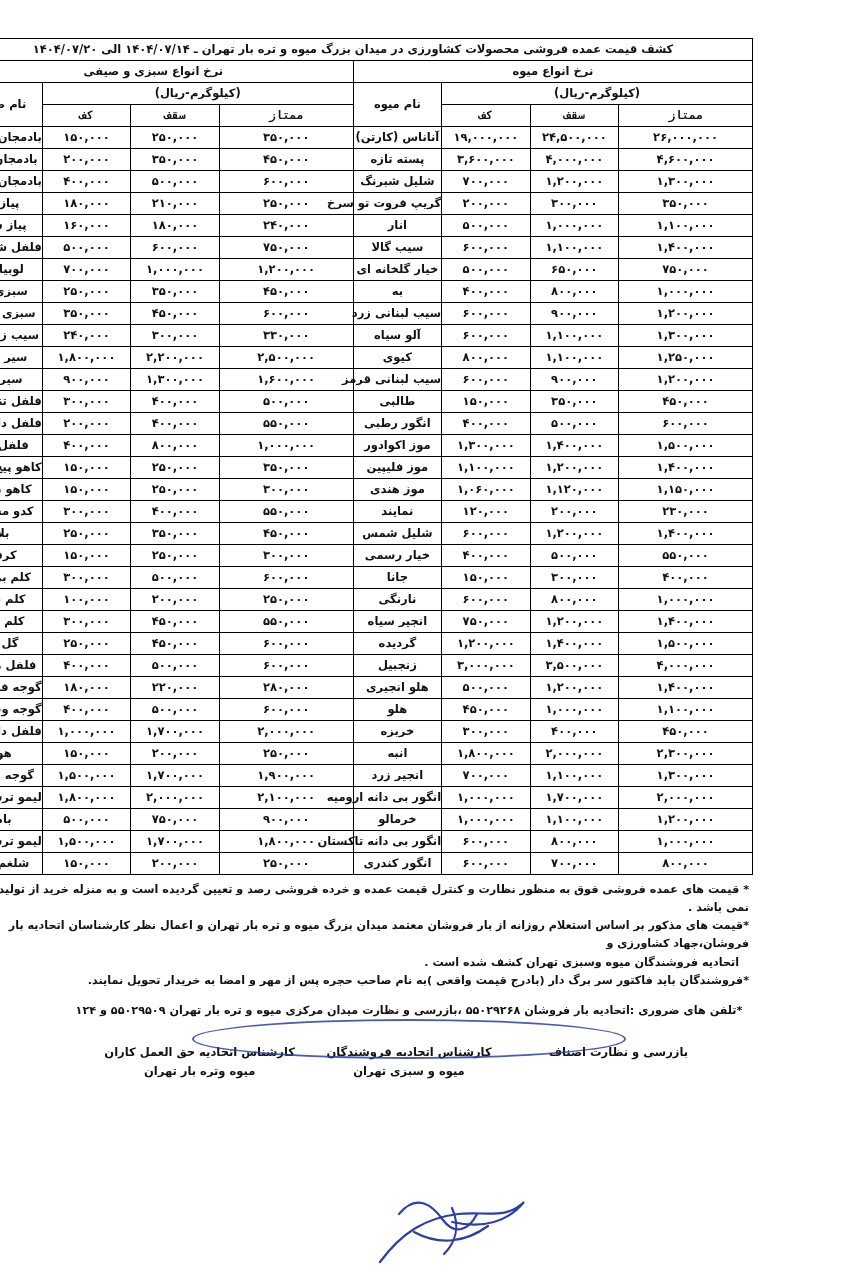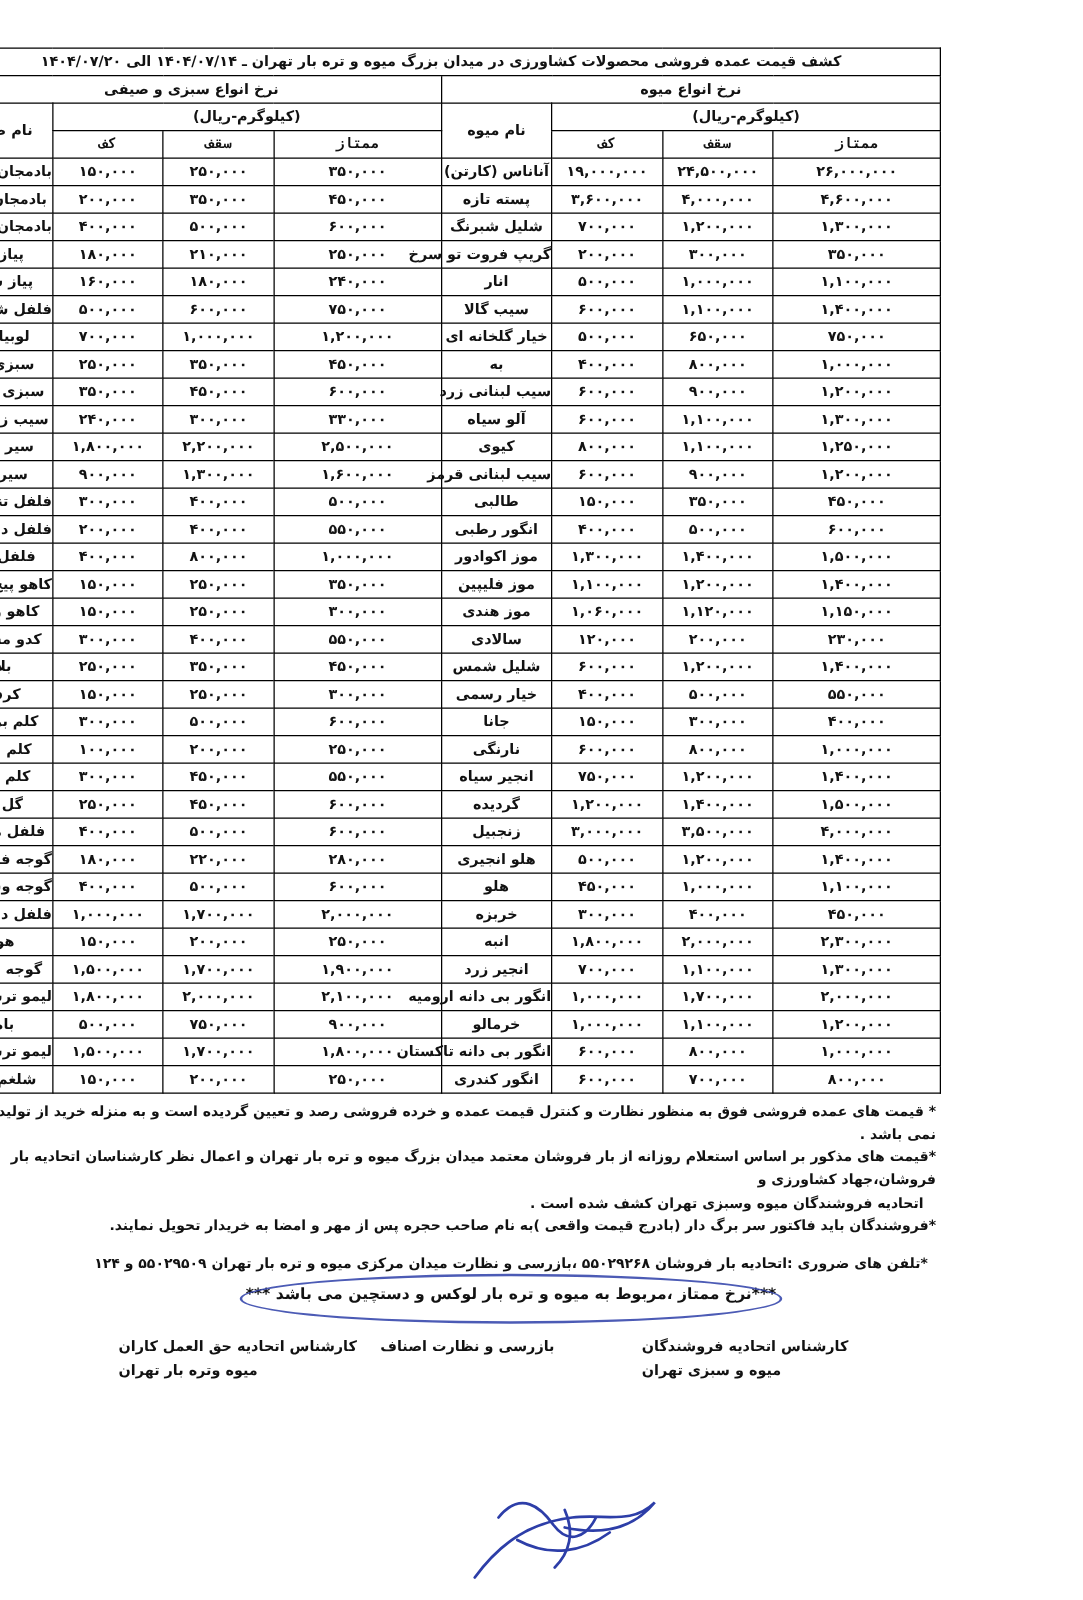--- a/index.html
+++ b/index.html
@@ -97,21 +97,21 @@
     opacity:.85;
   }
   .sign-row{
     margin-top:26px;
     display:flex;
     flex-direction:row-reverse;
     justify-content:space-between;
     padding:0 30px;
     font-size:11.5px;
     font-weight:700;
-    text-align:left;
+    text-align:center;
   }
   .sign-col{width:230px;line-height:1.7;}
   .sig-svg{position:absolute;left:0;top:0;width:866px;height:1280px;pointer-events:none;}
 </style>
 </head>
 <body>
 
 <div class="sheet">
 
   <table class="main">
@@ -316,21 +316,21 @@
           <td class="name-col">موز هندی</td>
           <td>۳۰۰,۰۰۰</td>
           <td>۲۵۰,۰۰۰</td>
           <td>۱۵۰,۰۰۰</td>
           <td class="name-col">کاهو رسمی</td>
         </tr>
         <tr>
           <td>۲۳۰,۰۰۰</td>
           <td>۲۰۰,۰۰۰</td>
           <td>۱۲۰,۰۰۰</td>
-          <td class="name-col">سالادی</td>
+          <td class="name-col">نمایند</td>
           <td>۵۵۰,۰۰۰</td>
           <td>۴۰۰,۰۰۰</td>
           <td>۳۰۰,۰۰۰</td>
           <td class="name-col">کدو مسمایی</td>
         </tr>
         <tr>
           <td>۱,۴۰۰,۰۰۰</td>
           <td>۱,۲۰۰,۰۰۰</td>
           <td>۶۰۰,۰۰۰</td>
           <td class="name-col">شلیل شمس</td>
@@ -495,36 +495,35 @@
   <div class="notes">
     <p>* قیمت های عمده فروشی فوق به منظور نظارت و کنترل قیمت عمده و خرده فروشی رصد و تعیین گردیده است و به منزله خرید از تولید کننده نمی باشد .</p>
     <p>*قیمت های مذکور بر اساس استعلام روزانه از بار فروشان معتمد میدان بزرگ میوه و تره بار تهران و اعمال نظر کارشناسان اتحادیه بار فروشان،جهاد کشاورزی و</p>
     <p class="ind">اتحادیه فروشندگان میوه وسبزی تهران کشف شده است .</p>
     <p>*فروشندگان باید فاکتور سر برگ دار (بادرج قیمت واقعی )به نام صاحب حجره پس از مهر و امضا به خریدار تحویل نمایند.</p>
   </div>
 
   <div class="phones">*تلفن های ضروری :اتحادیه بار فروشان ۵۵۰۲۹۲۶۸ ،بازرسی و نظارت میدان مرکزی میوه و تره بار تهران ۵۵۰۲۹۵۰۹ و ۱۲۴</div>
 
   <div class="starline">
-    <span>***نرخ ممتاز ،مربوط به میوه و تره بار لوکس و دستچین می باشد ***</span>
     <span class="ellipse"></span>
   </div>
 
   <div class="sign-row">
     <div class="sign-col">
       <div>کارشناس اتحادیه حق العمل کاران</div>
       <div>میوه وتره بار تهران</div>
     </div>
     <div class="sign-col">
+      <div>کارشناس اتحادیه فروشندگان</div>
+      <div>میوه و سبزی تهران</div>
+    </div>
+    <div class="sign-col">
       <div>بازرسی و نظارت اصناف</div>
       <div></div>
-    </div>
-    <div class="sign-col">
-      <div>کارشناس اتحادیه فروشندگان</div>
-      <div>میوه و سبزی تهران</div>
     </div>
   </div>
 </div>
 
 <svg class="sig-svg" viewBox="0 0 866 1280">
   <g fill="none" stroke="#2d3ea8" stroke-width="2.2" stroke-linecap="round">
     <path d="M399 1214 c18 -22 34 -8 44 6 c12 16 26 10 34 -6"></path>
     <path d="M380 1262 c22 -30 46 -44 78 -48 c26 -3 48 6 66 -12 c-18 22 -44 26 -72 20"></path>
     <path d="M414 1232 c26 14 52 10 74 -6"></path>
     <path d="M452 1208 c8 18 4 34 -8 46"></path>

